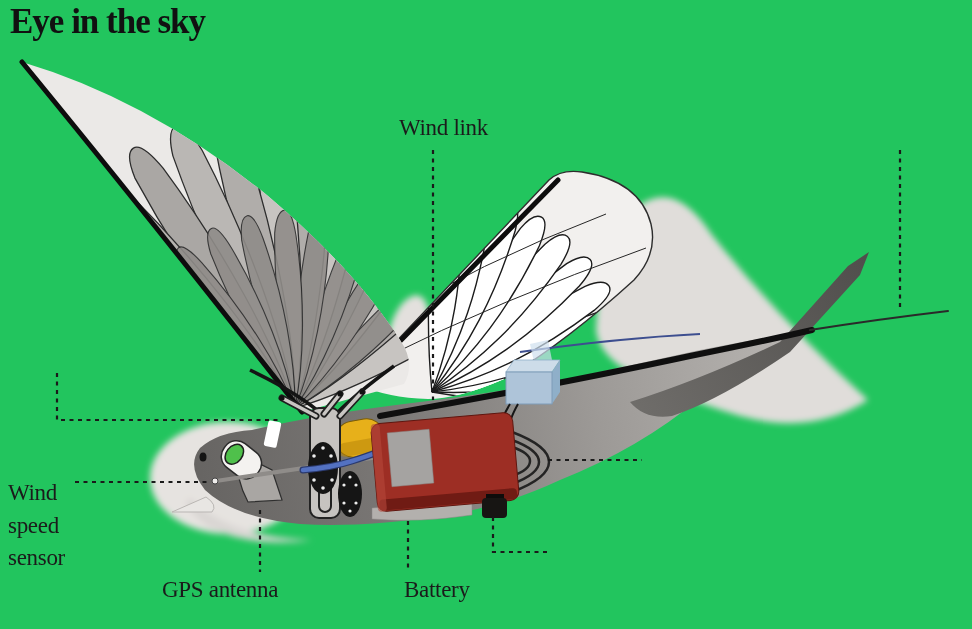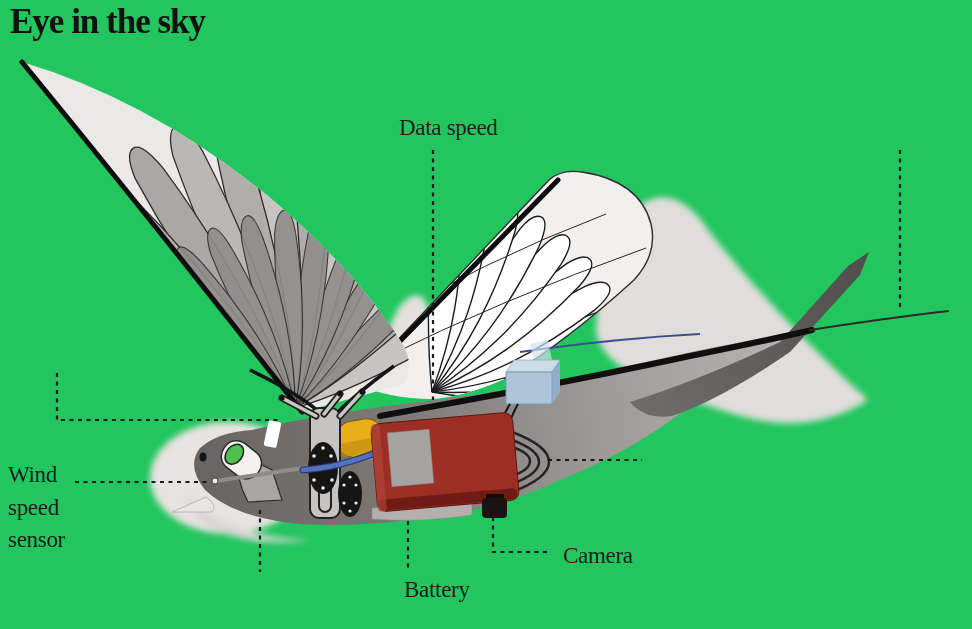--- a/index.html
+++ b/index.html
@@ -198,19 +198,19 @@
     <path d="M75,482 L210,482"></path>
     <path d="M260,510 L260,572"></path>
     <path d="M408,521 L408,572"></path>
     <path d="M493,517 L493,552 L550,552"></path>
     <path d="M548,460 L642,460"></path>
   </g>
 </svg>
 
 <div class="title">Eye in the sky</div>
 
-<div class="label" style="left:399px;top:112px;">Data speed</div>
-<div class="label" style="left:8px;top:459px;width:92px;">Wind speed sensor</div>
+<div class="label" style="left:399px;top:112px;">Wind link</div>
+<div class="label" style="left:8px;top:477px;width:92px;">Wind speed sensor</div>
+<div class="label" style="left:162px;top:574px;">GPS antenna</div>
 <div class="label" style="left:381px;top:574px;margin-left:23px;">Battery</div>
-<div class="label" style="left:563px;top:540px;">Camera</div>
 <div class="credit">SCMP</div>
 
 </div>
 
 </body></html>

